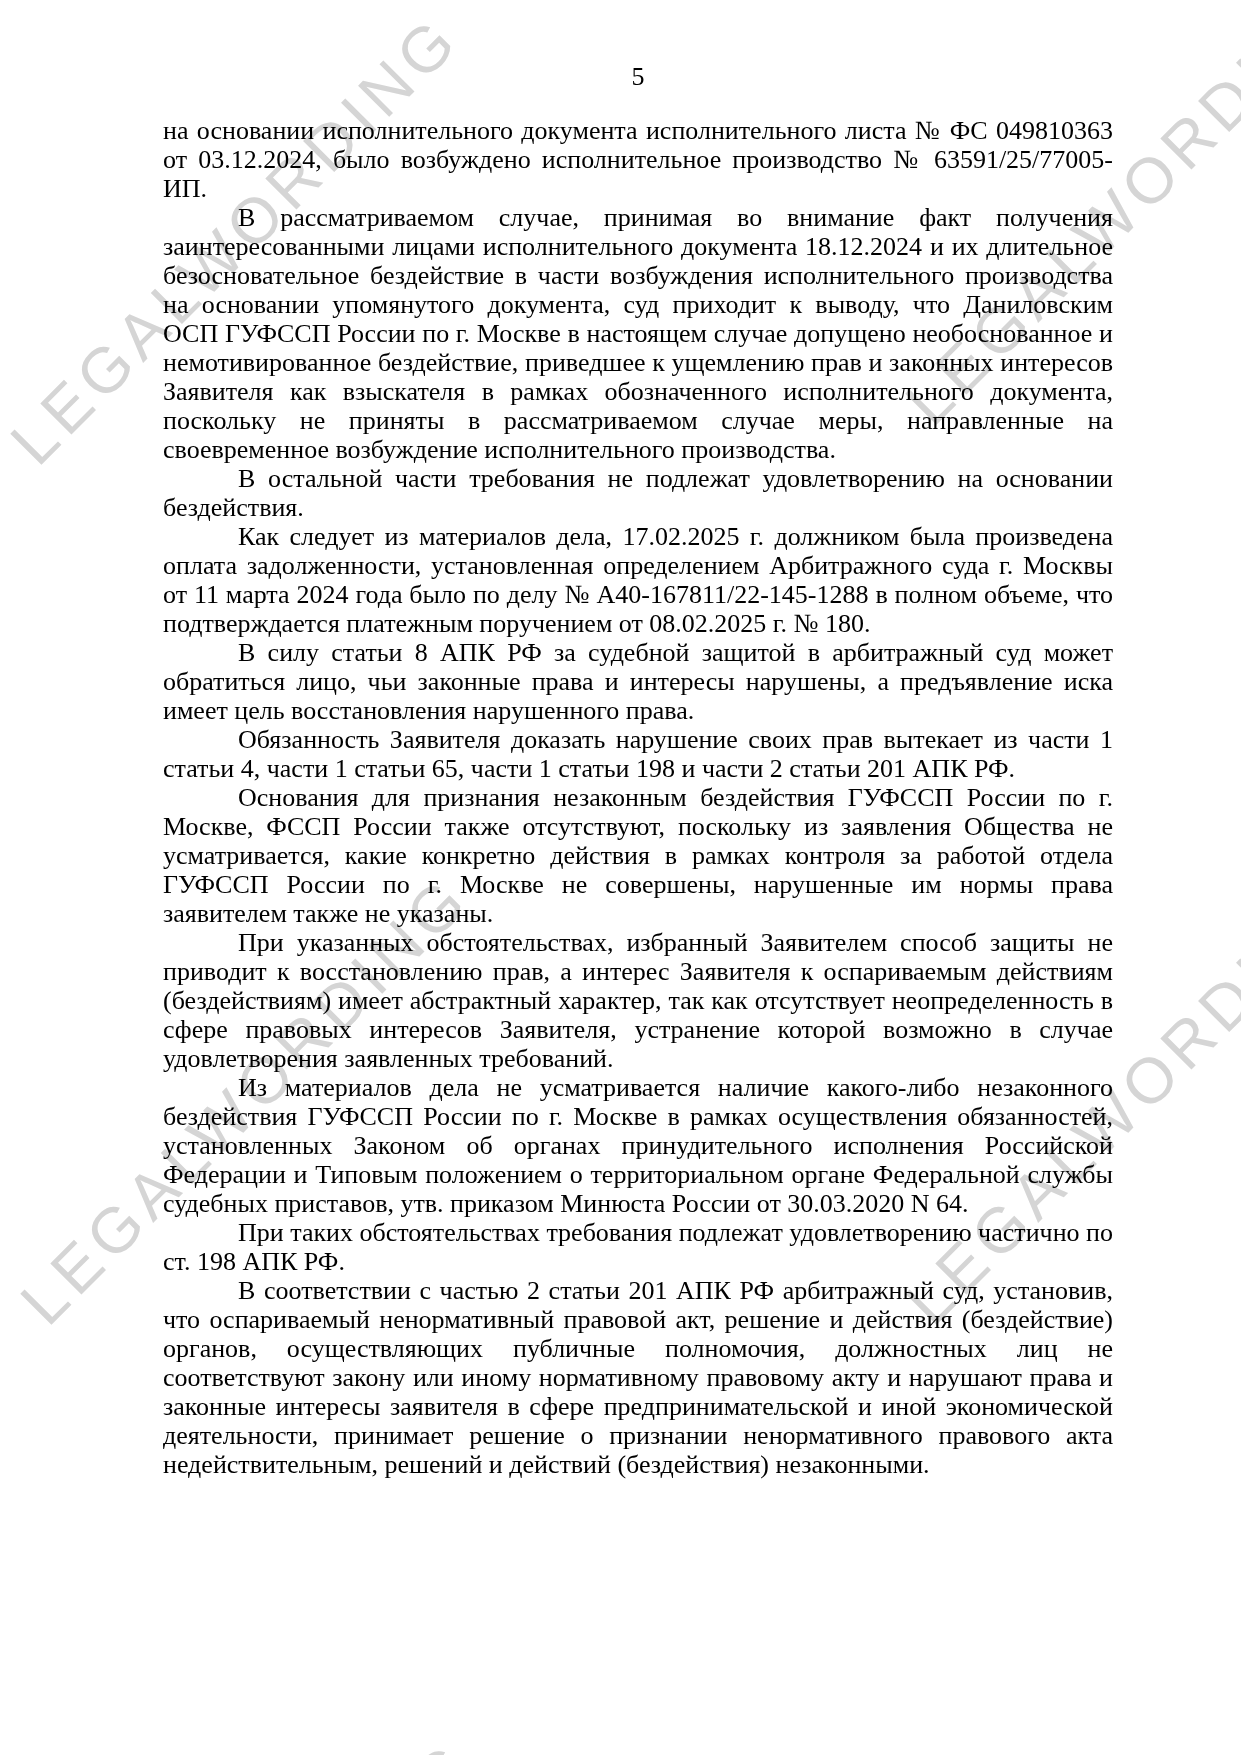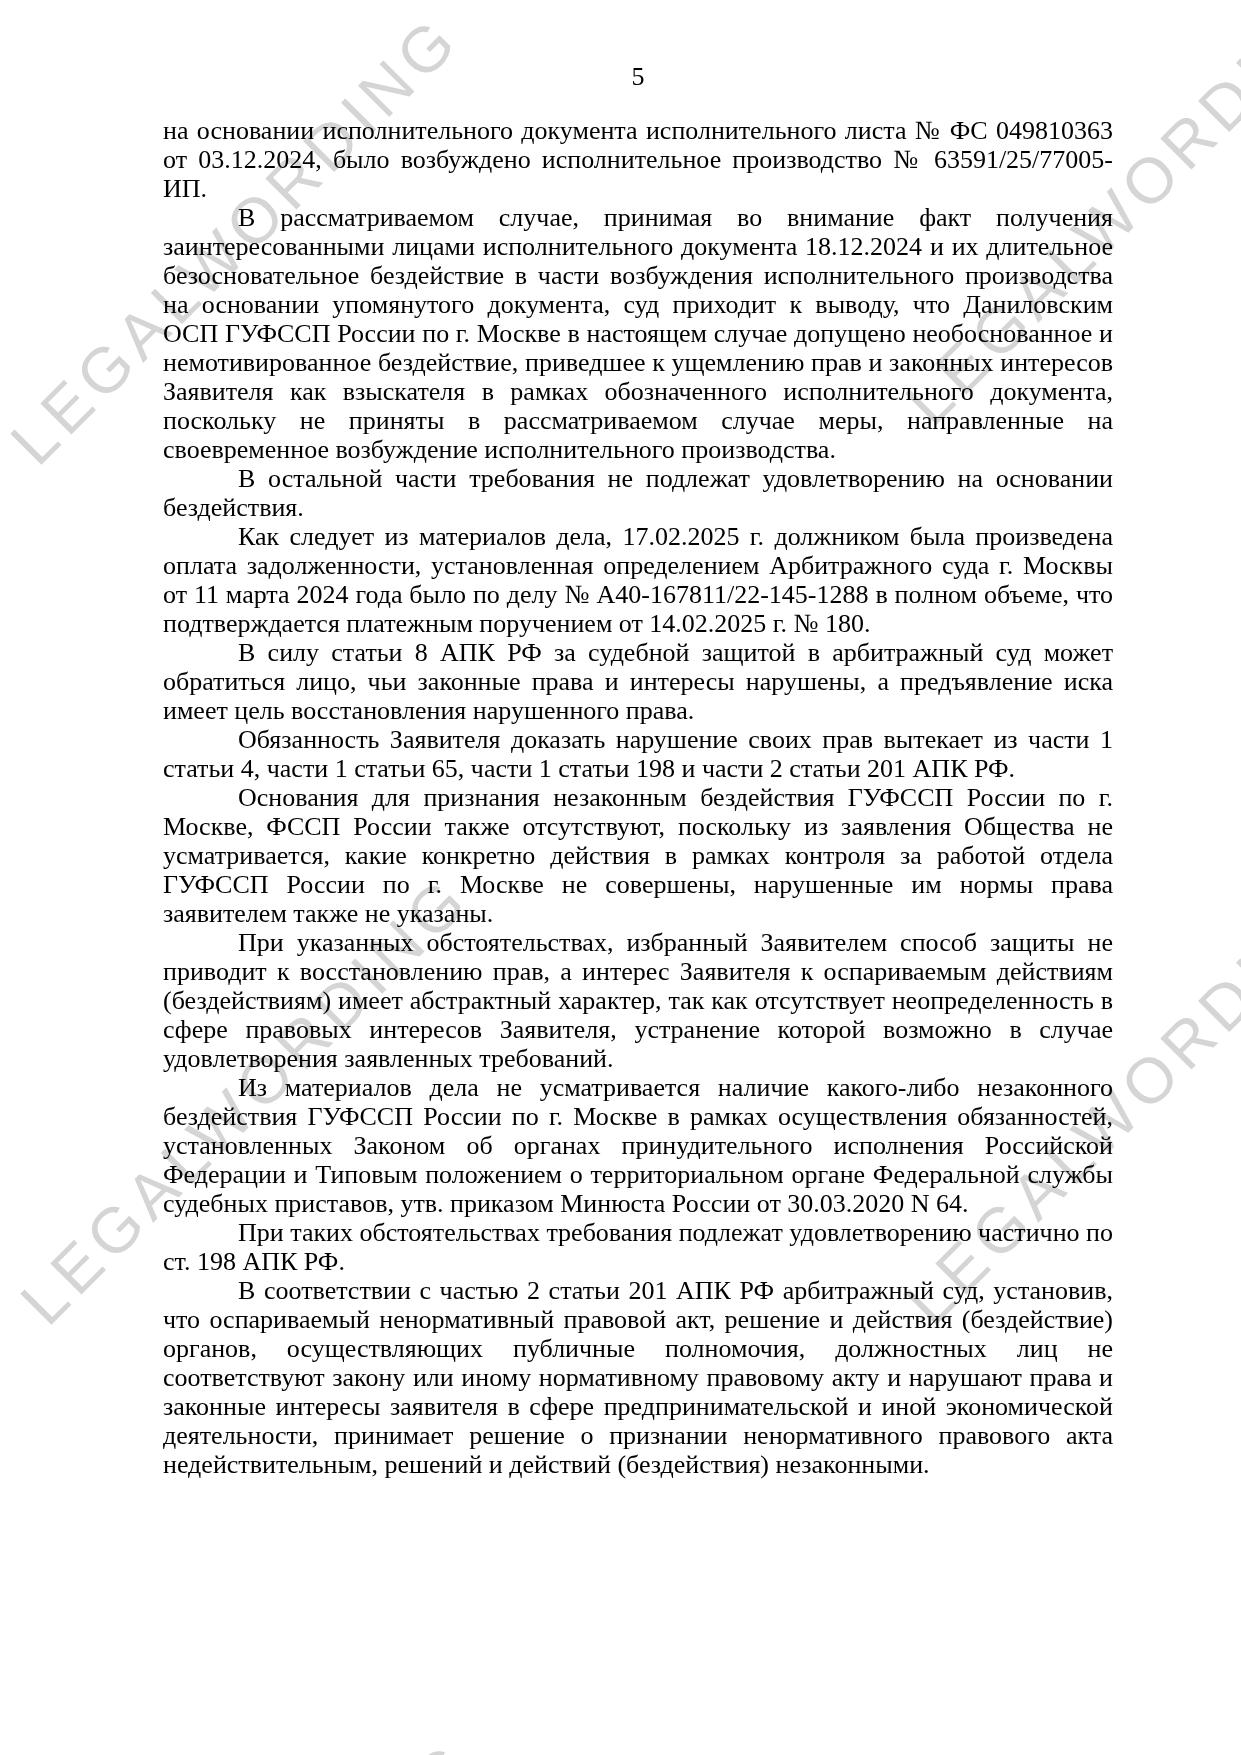--- a/index.html
+++ b/index.html
@@ -81,21 +81,21 @@
     <div class="wm wm5">LEGALWORDING</div>
     <div class="wm wm6">LEGALWORDING</div>
   </div>
 
   <div class="page-number">5</div>
 
   <div class="content">
     <p class="continuation">на основании исполнительного документа исполнительного листа № ФС 049810363 от 03.12.2024, было возбуждено исполнительное производство № 63591/25/77005-ИП.</p>
     <p>В рассматриваемом случае, принимая во внимание факт получения заинтересованными лицами исполнительного документа 18.12.2024 и их длительное безосновательное бездействие в части возбуждения исполнительного производства на основании упомянутого документа, суд приходит к выводу, что Даниловским ОСП ГУФССП России по г. Москве в настоящем случае допущено необоснованное и немотивированное бездействие, приведшее к ущемлению прав и законных интересов Заявителя как взыскателя в рамках обозначенного исполнительного документа, поскольку не приняты в рассматриваемом случае меры, направленные на своевременное возбуждение исполнительного производства.</p>
     <p>В остальной части требования не подлежат удовлетворению на основании бездействия.</p>
-    <p>Как следует из материалов дела, 17.02.2025 г. должником была произведена оплата задолженности, установленная определением Арбитражного суда г. Москвы от 11 марта 2024 года было по делу № А40-167811/22-145-1288 в полном объеме, что подтверждается платежным поручением от 14.02.2025 г. № 180.</p>
+    <p>Как следует из материалов дела, 17.02.2025 г. должником была произведена оплата задолженности, установленная определением Арбитражного суда г. Москвы от 11 марта 2024 года было по делу № А40-167811/22-145-1288 в полном объеме, что подтверждается платежным поручением от 08.02.2025 г. № 180.</p>
     <p>В силу статьи 8 АПК РФ за судебной защитой в арбитражный суд может обратиться лицо, чьи законные права и интересы нарушены, а предъявление иска имеет цель восстановления нарушенного права.</p>
     <p>Обязанность Заявителя доказать нарушение своих прав вытекает из части 1 статьи 4, части 1 статьи 65, части 1 статьи 198 и части 2 статьи 201 АПК РФ.</p>
     <p>Основания для признания незаконным бездействия ГУФССП России по г. Москве, ФССП России также отсутствуют, поскольку из заявления Общества не усматривается, какие конкретно действия в рамках контроля за работой отдела ГУФССП России по г. Москве не совершены, нарушенные им нормы права заявителем также не указаны.</p>
     <p>При указанных обстоятельствах, избранный Заявителем способ защиты не приводит к восстановлению прав, а интерес Заявителя к оспариваемым действиям (бездействиям) имеет абстрактный характер, так как отсутствует неопределенность в сфере правовых интересов Заявителя, устранение которой возможно в случае удовлетворения заявленных требований.</p>
     <p>Из материалов дела не усматривается наличие какого-либо незаконного бездействия ГУФССП России по г. Москве в рамках осуществления обязанностей, установленных Законом об органах принудительного исполнения Российской Федерации и Типовым положением о территориальном органе Федеральной службы судебных приставов, утв. приказом Минюста России от 30.03.2020 N 64.</p>
     <p>При таких обстоятельствах требования подлежат удовлетворению частично по ст. 198 АПК РФ.</p>
     <p>В соответствии с частью 2 статьи 201 АПК РФ арбитражный суд, установив, что оспариваемый ненормативный правовой акт, решение и действия (бездействие) органов, осуществляющих публичные полномочия, должностных лиц не соответствуют закону или иному нормативному правовому акту и нарушают права и законные интересы заявителя в сфере предпринимательской и иной экономической деятельности, принимает решение о признании ненормативного правового акта недействительным, решений и действий (бездействия) незаконными.</p>
   </div>
 
 </div>

